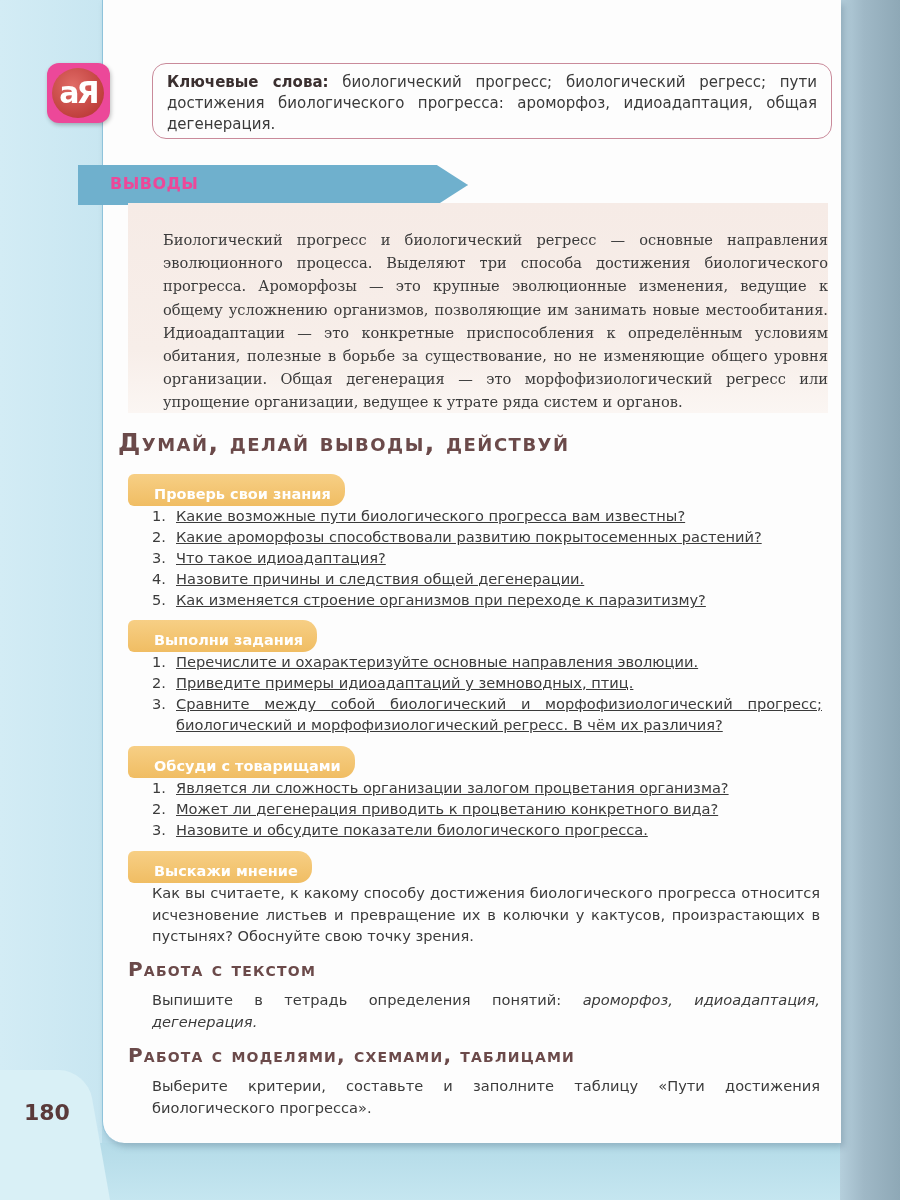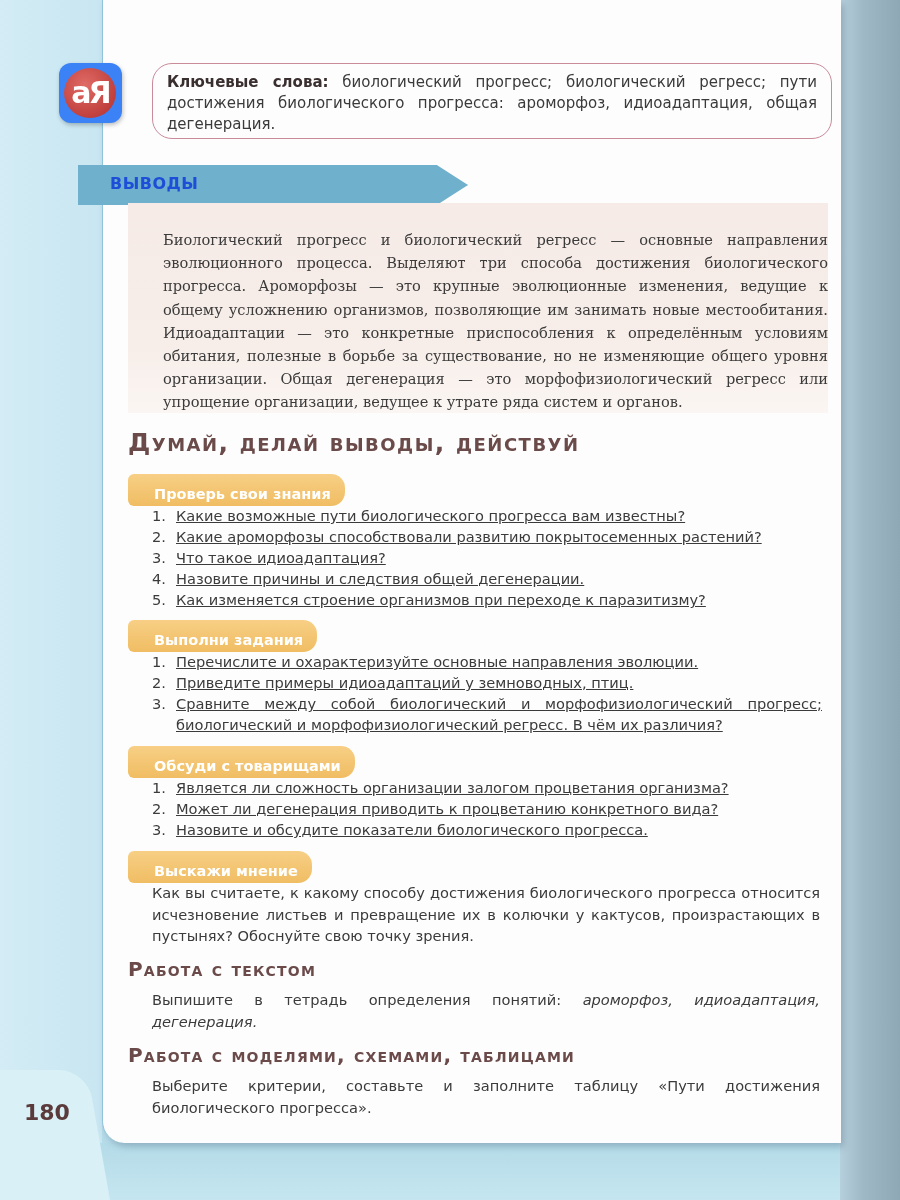--- a/index.html
+++ b/index.html
@@ -31,60 +31,60 @@
       position:absolute; left:0; top:1070px; width:110px; height:130px;
       background:#d9f0f6; border-top-right-radius:28px;
       transform: skewX(10deg); transform-origin: bottom left;
     }
     .page-number {
       position:absolute; left:24px; top:1100px; font-size:22px; font-weight:bold;
       color:#5a3a3a; font-family:"DejaVu Sans", sans-serif;
     }
     
     .kw-badge {
-      position:absolute; left:59px; top:63px; width:63px; height:60px;
-      background:#3b82f6; border-radius:12px;
+      position:absolute; left:47px; top:63px; width:63px; height:60px;
+      background:#ec4899; border-radius:12px;
       box-shadow: 1px 2px 4px rgba(0,0,0,0.25);
     }
     .kw-circle {
       position:absolute; left:5px; top:5px; width:52px; height:50px;
       border-radius:50%; background: radial-gradient(circle at 40% 35%, #e06b66, #c0403d 70%, #a93533);
       color:#fff; font-weight:bold; font-size:30px; line-height:50px; text-align:center;
       font-family:"DejaVu Sans", sans-serif; letter-spacing:-3px;
     }
     .kw-box {
       position:absolute; left:152px; top:63px; width:680px; height:76px;
-      border:1.5px solid #c98a9a; border-radius:20px; box-sizing:border-box;
+      border:1.5px solid #c98a9a; border-radius:14px; box-sizing:border-box;
       padding:8px 14px 0 14px;
       font-size:15px; line-height:21px; color:#3a3a3a; text-align:justify;
       font-family:"DejaVu Sans", sans-serif;
     }
     .kw-box b { color:#3a2f2f; }
     
     .vyvody-banner {
       position:absolute; left:78px; top:165px; width:390px; height:40px;
       background:#6fb0cd;
       clip-path: polygon(0 0, 92% 0, 100% 50%, 92% 100%, 0 100%);
       box-shadow: 0 3px 4px rgba(0,0,0,0.3);
     }
     .vyvody-label {
-      position:absolute; left:110px; top:174px; color:#1d4ed8; font-weight:bold;
+      position:absolute; left:110px; top:174px; color:#ec4899; font-weight:bold;
       font-size:16px; letter-spacing:0.5px; font-family:"DejaVu Sans", sans-serif;
     }
     .conclusion-bg {
       position:absolute; left:128px; top:203px; width:700px; height:210px;
       background: linear-gradient(180deg,#f6ebe6 0%, #f7eee9 70%, #fbf6f3 100%);
     }
     .conclusion-text {
       position:absolute; left:155px; top:228px; width:665px;
       font-family:"DejaVu Serif", serif; font-size:14.6px; line-height:23.2px;
       color:#3b3b3b; text-align:justify; hyphens:auto;margin-left:8px;
     }
     .main-title {
-      position:absolute; left:128px; top:428px;
+      position:absolute; left:118px; top:428px;
       font-family:"DejaVu Sans", sans-serif; font-weight:bold; font-size:25px;
       color:#6b4a4a; letter-spacing:1.5px; font-variant: small-caps;
     }
     .section-tag {
       position:absolute; height:24px; line-height:24px;
       background: linear-gradient(180deg,#f7cf85,#f0bd63);
       border-radius:6px 14px 14px 6px;
       color:#fff; font-weight:bold; font-size:14.5px; padding:8px 14px 0 26px;
       margin-left:-12px;
       font-family:"DejaVu Sans", sans-serif;

